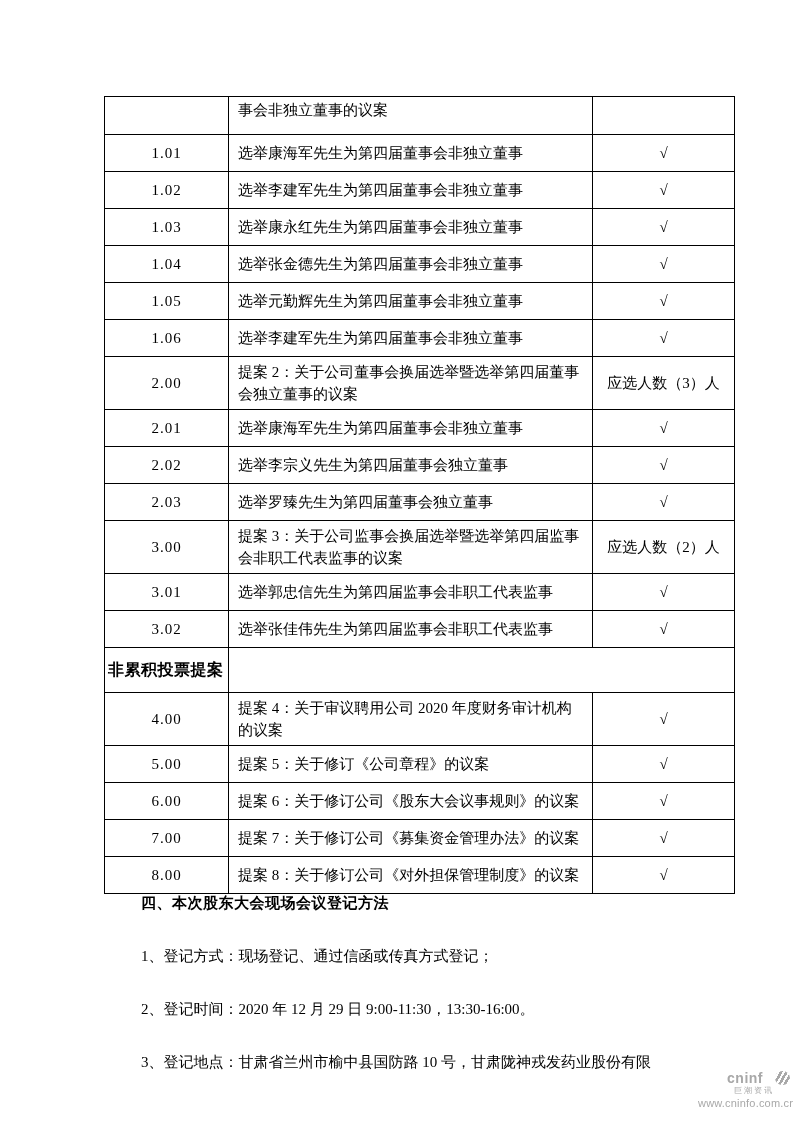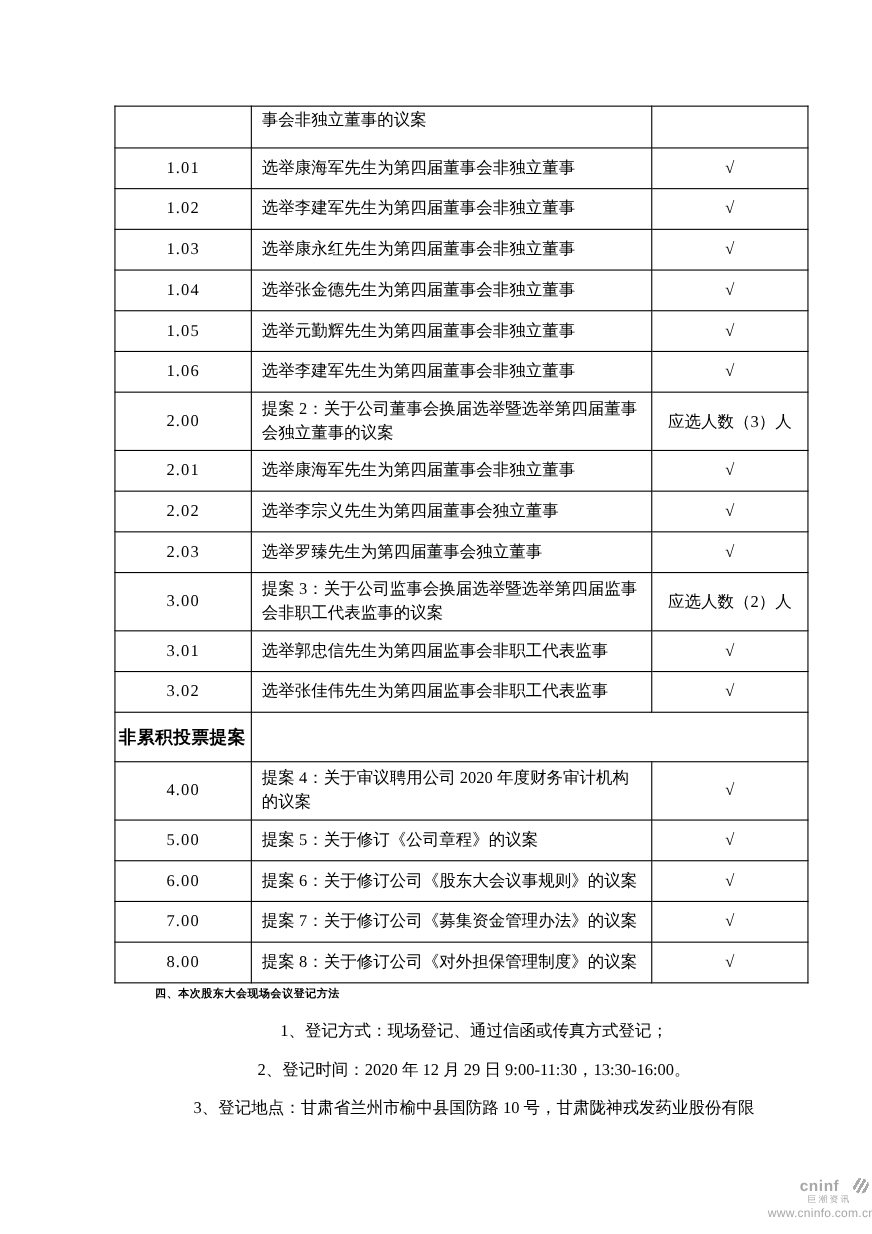--- a/index.html
+++ b/index.html
@@ -47,29 +47,28 @@
   }
 
   
   .registration {
     position: absolute;
     left: 141px; top: 893px;
     width: 580px;
     font-size: 15px;
   }
   .registration h3 {
-    font-size: 10px;
+    font-size: 15px;
     font-weight: bold;
     line-height: 21px;
     letter-spacing: 0.5px;
   }
   .registration p {
-    margin-top: 14px;
+    margin-top: 32px;
     line-height: 21px;
-    text-align: center;
   }
 
   
   .watermark {
     position: absolute;
     left: 698px; top: 1071px;
     width: 92px;
     color: #a8a8a8;
     font-family: "Liberation Sans", "DejaVu Sans", sans-serif;
     text-align: right;

